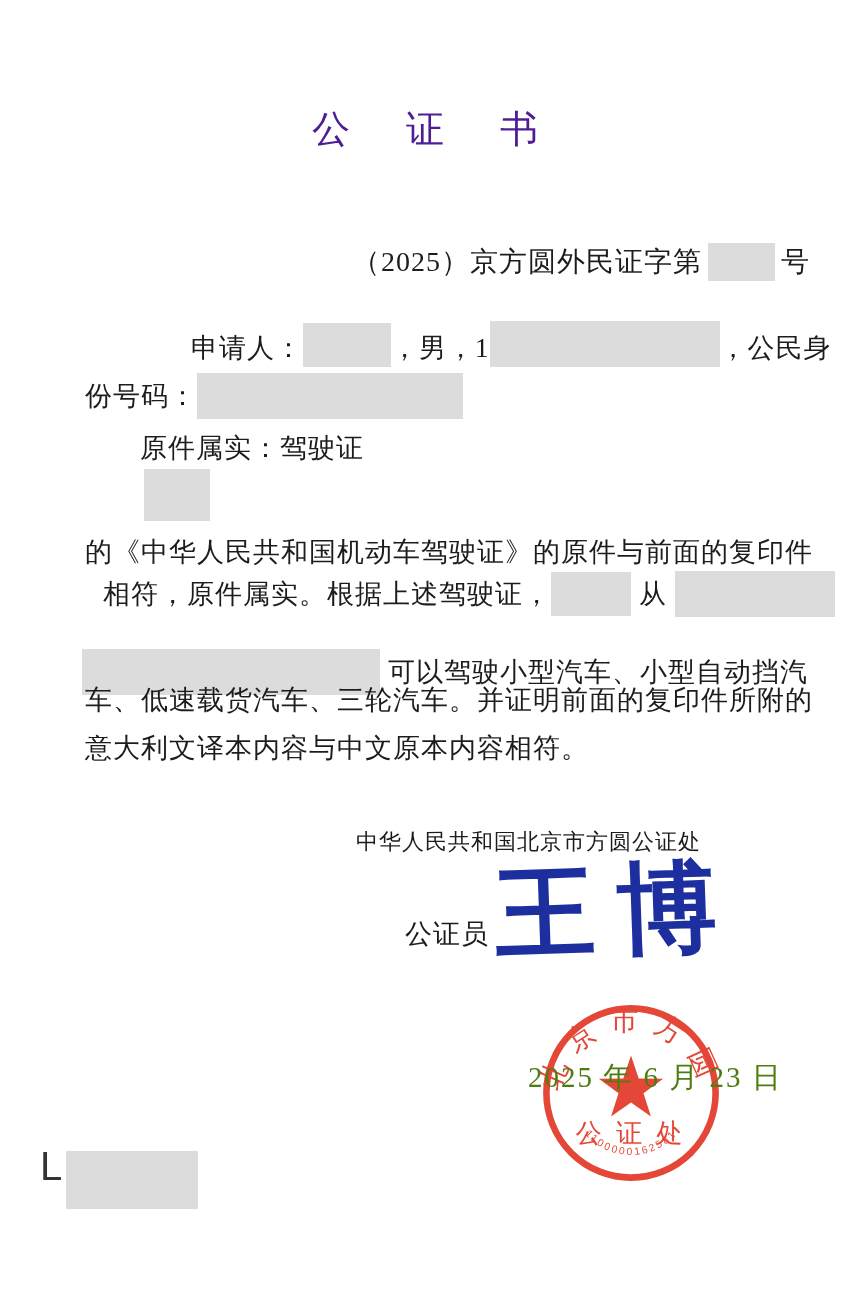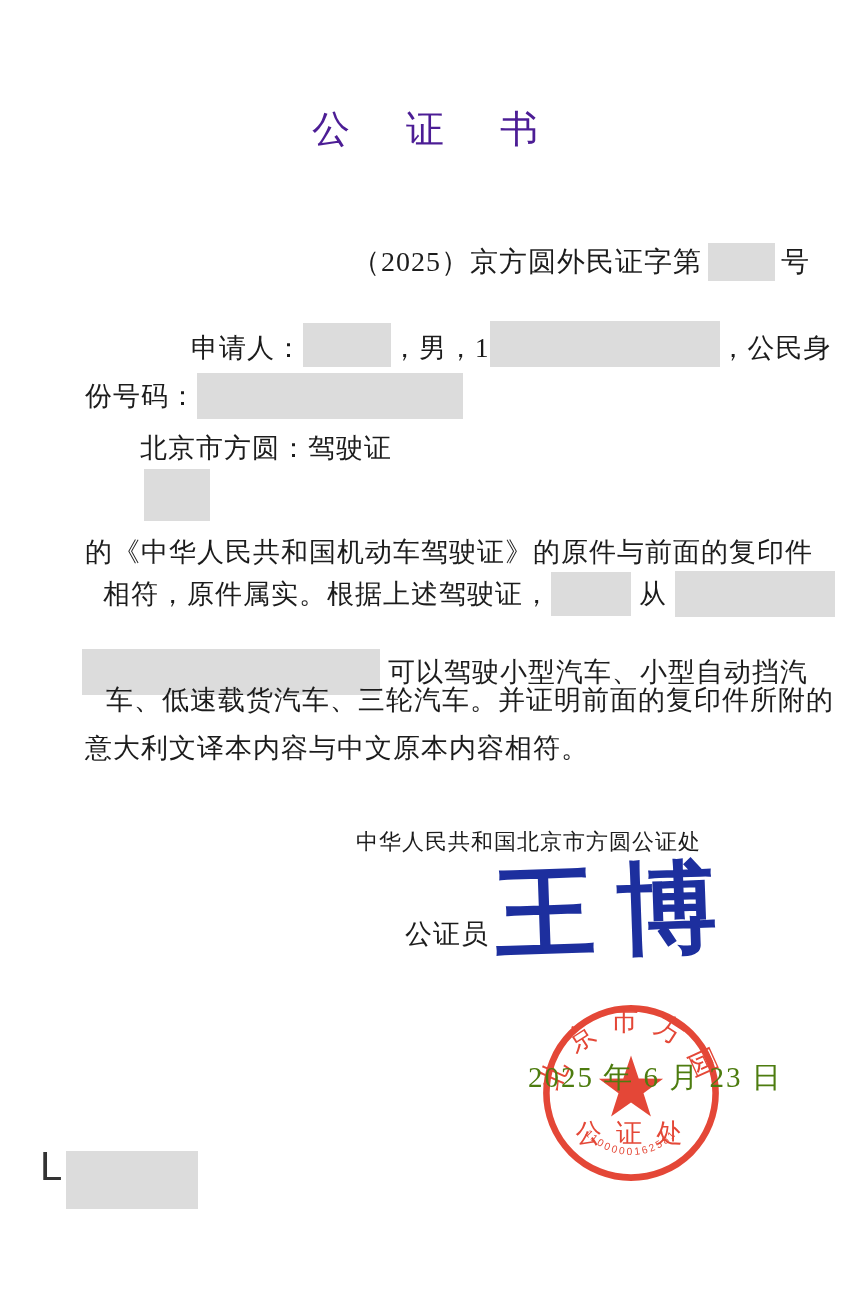--- a/index.html
+++ b/index.html
@@ -19,21 +19,21 @@
     font-size:38px;letter-spacing:56px;text-indent:56px;color:#4c1d95;
   }
   #cert-line{top:238px;left:352px;font-size:28px;}
   #l1{top:324px;left:147px;margin-left:44px;}
   #l2{top:372px;left:85px;}
   #l3{top:424px;left:140px;}
   #l4{top:468px;left:140px;height:54px;}
   #l5{top:528px;left:85px;}
   #l6{top:570px;left:103px;}
   #l7{top:648px;left:82px;}
-  #l8{top:676px;left:85px;margin-left:21px;}
+  #l8{top:676px;left:85px;}
   #l9{top:724px;left:85px;}
   #office-line{top:818px;left:356px;font-size:22px;}
   #notary-line{top:910px;left:405px;}
   #signature{
     position:absolute;top:856px;left:495px;width:280px;
     font-size:100px;font-weight:bold;color:#1d2f9e;
     letter-spacing:22px;transform:rotate(-2deg);line-height:1.1;
     font-family:"Liberation Serif","DejaVu Serif",serif;
   }
   #stamp{position:absolute;top:999px;left:537px;width:188px;height:188px;opacity:.93;}
@@ -74,21 +74,21 @@
   <span>，男，1</span>
   <span class="redact rb-birth"></span>
   <span>，公民身</span>
 </div>
 <div class="line" id="l2">
   <span>份号码：</span>
   <span class="redact rb-id"></span>
 </div>
 
 <div class="line" id="l3">
-  <span>北京市方圆：驾驶证</span>
+  <span>原件属实：驾驶证</span>
 </div>
 
 <div class="line" id="l4">
   <span class="redact rb-issue"></span>
 </div>
 <div class="line" id="l5">
   <span>的《中华人民共和国机动车驾驶证》的原件与前面的复印件</span>
 </div>
 <div class="line" id="l6">
   <span>相符，原件属实。根据上述驾驶证，</span>

